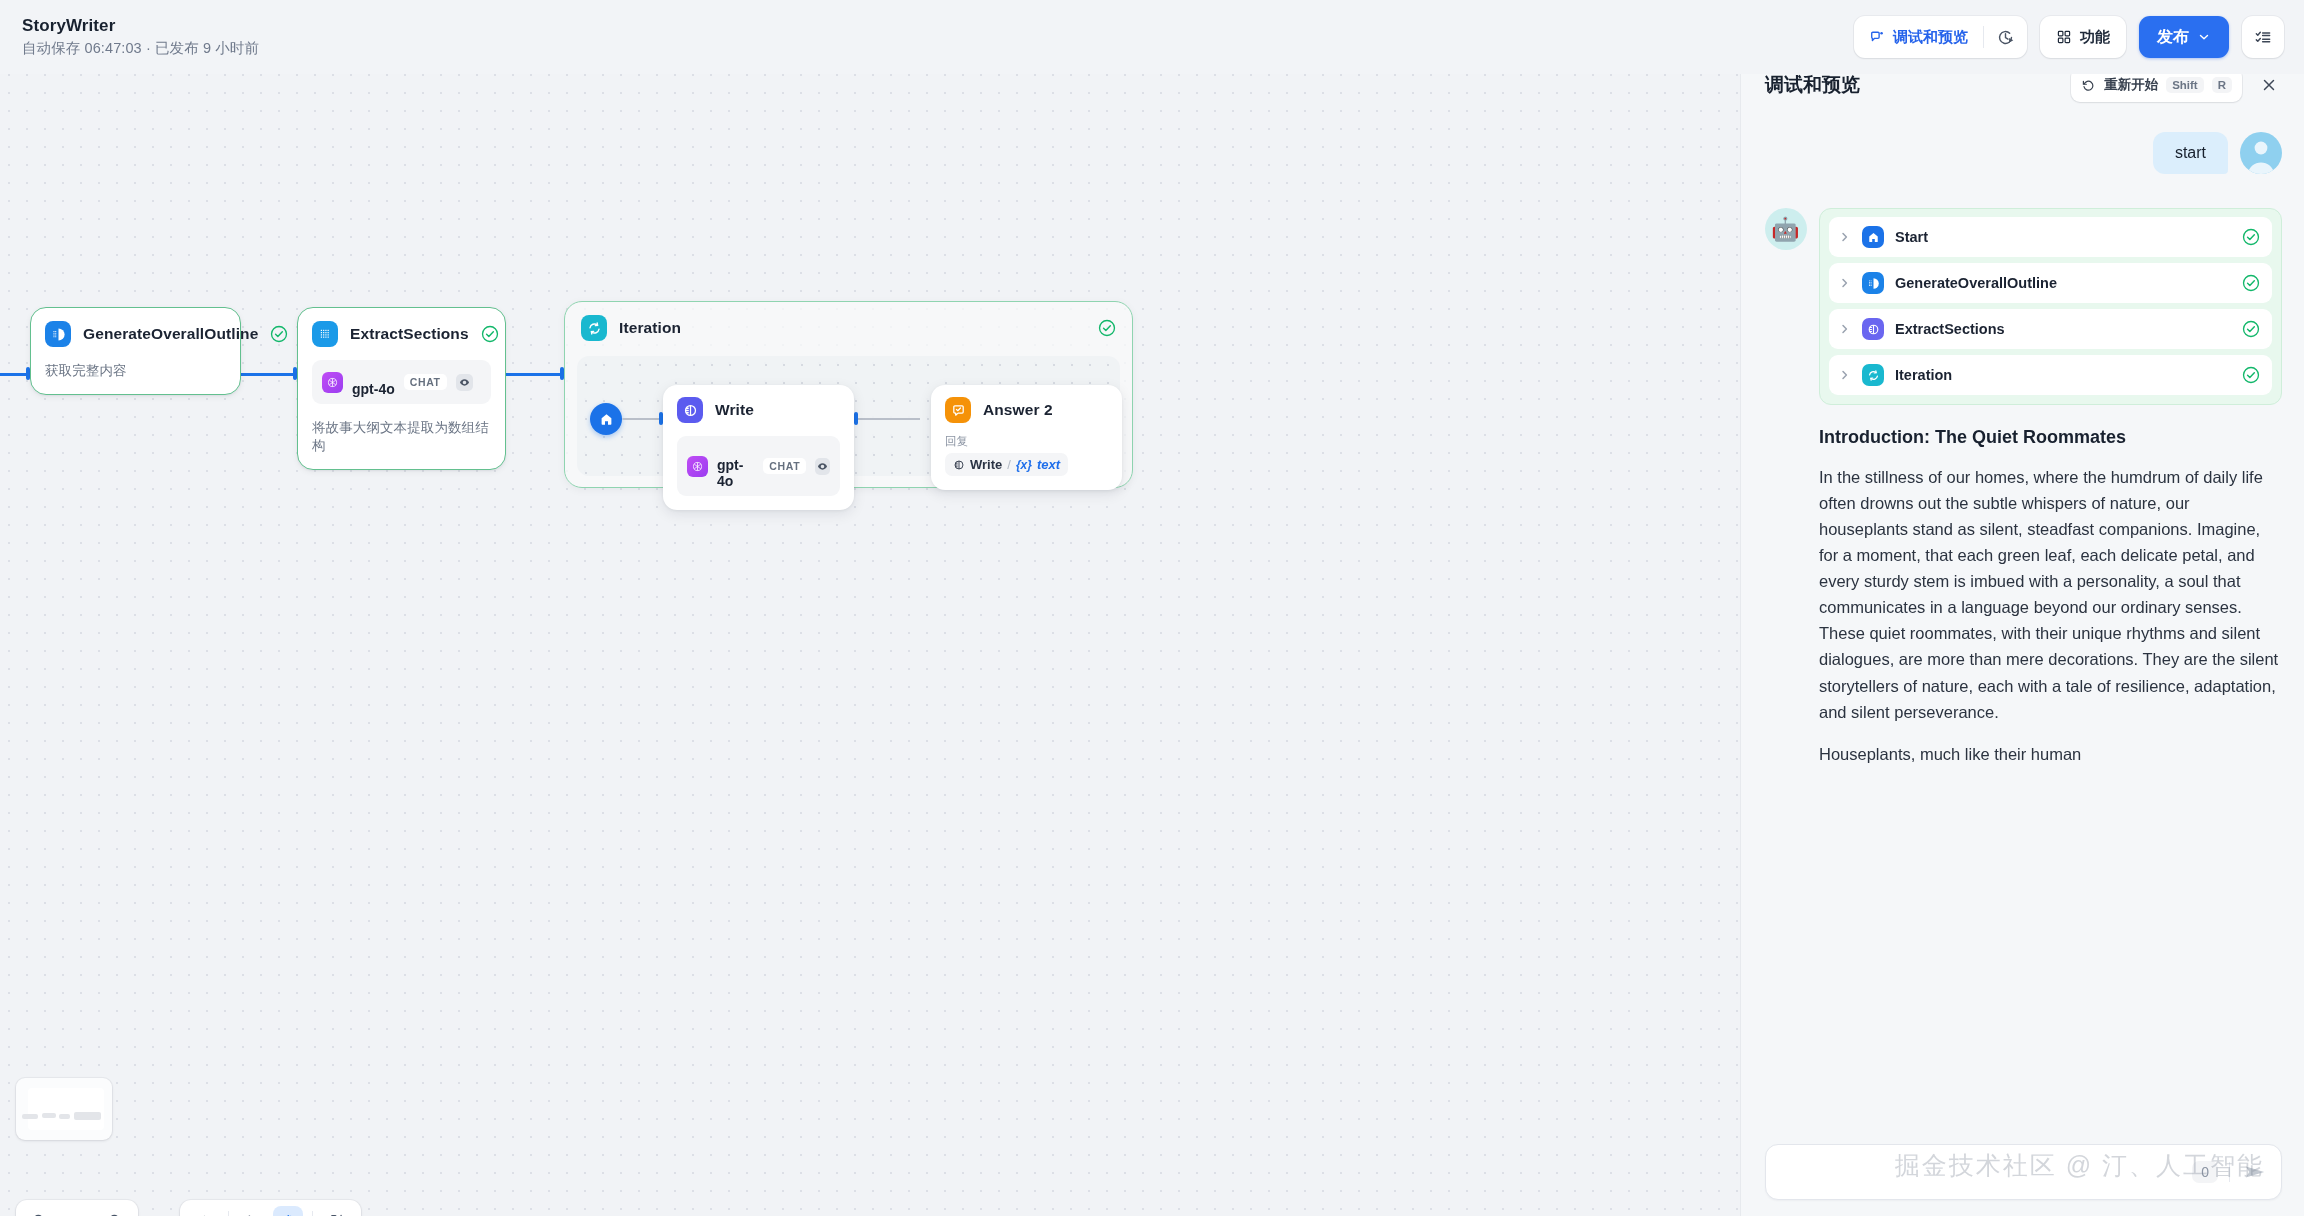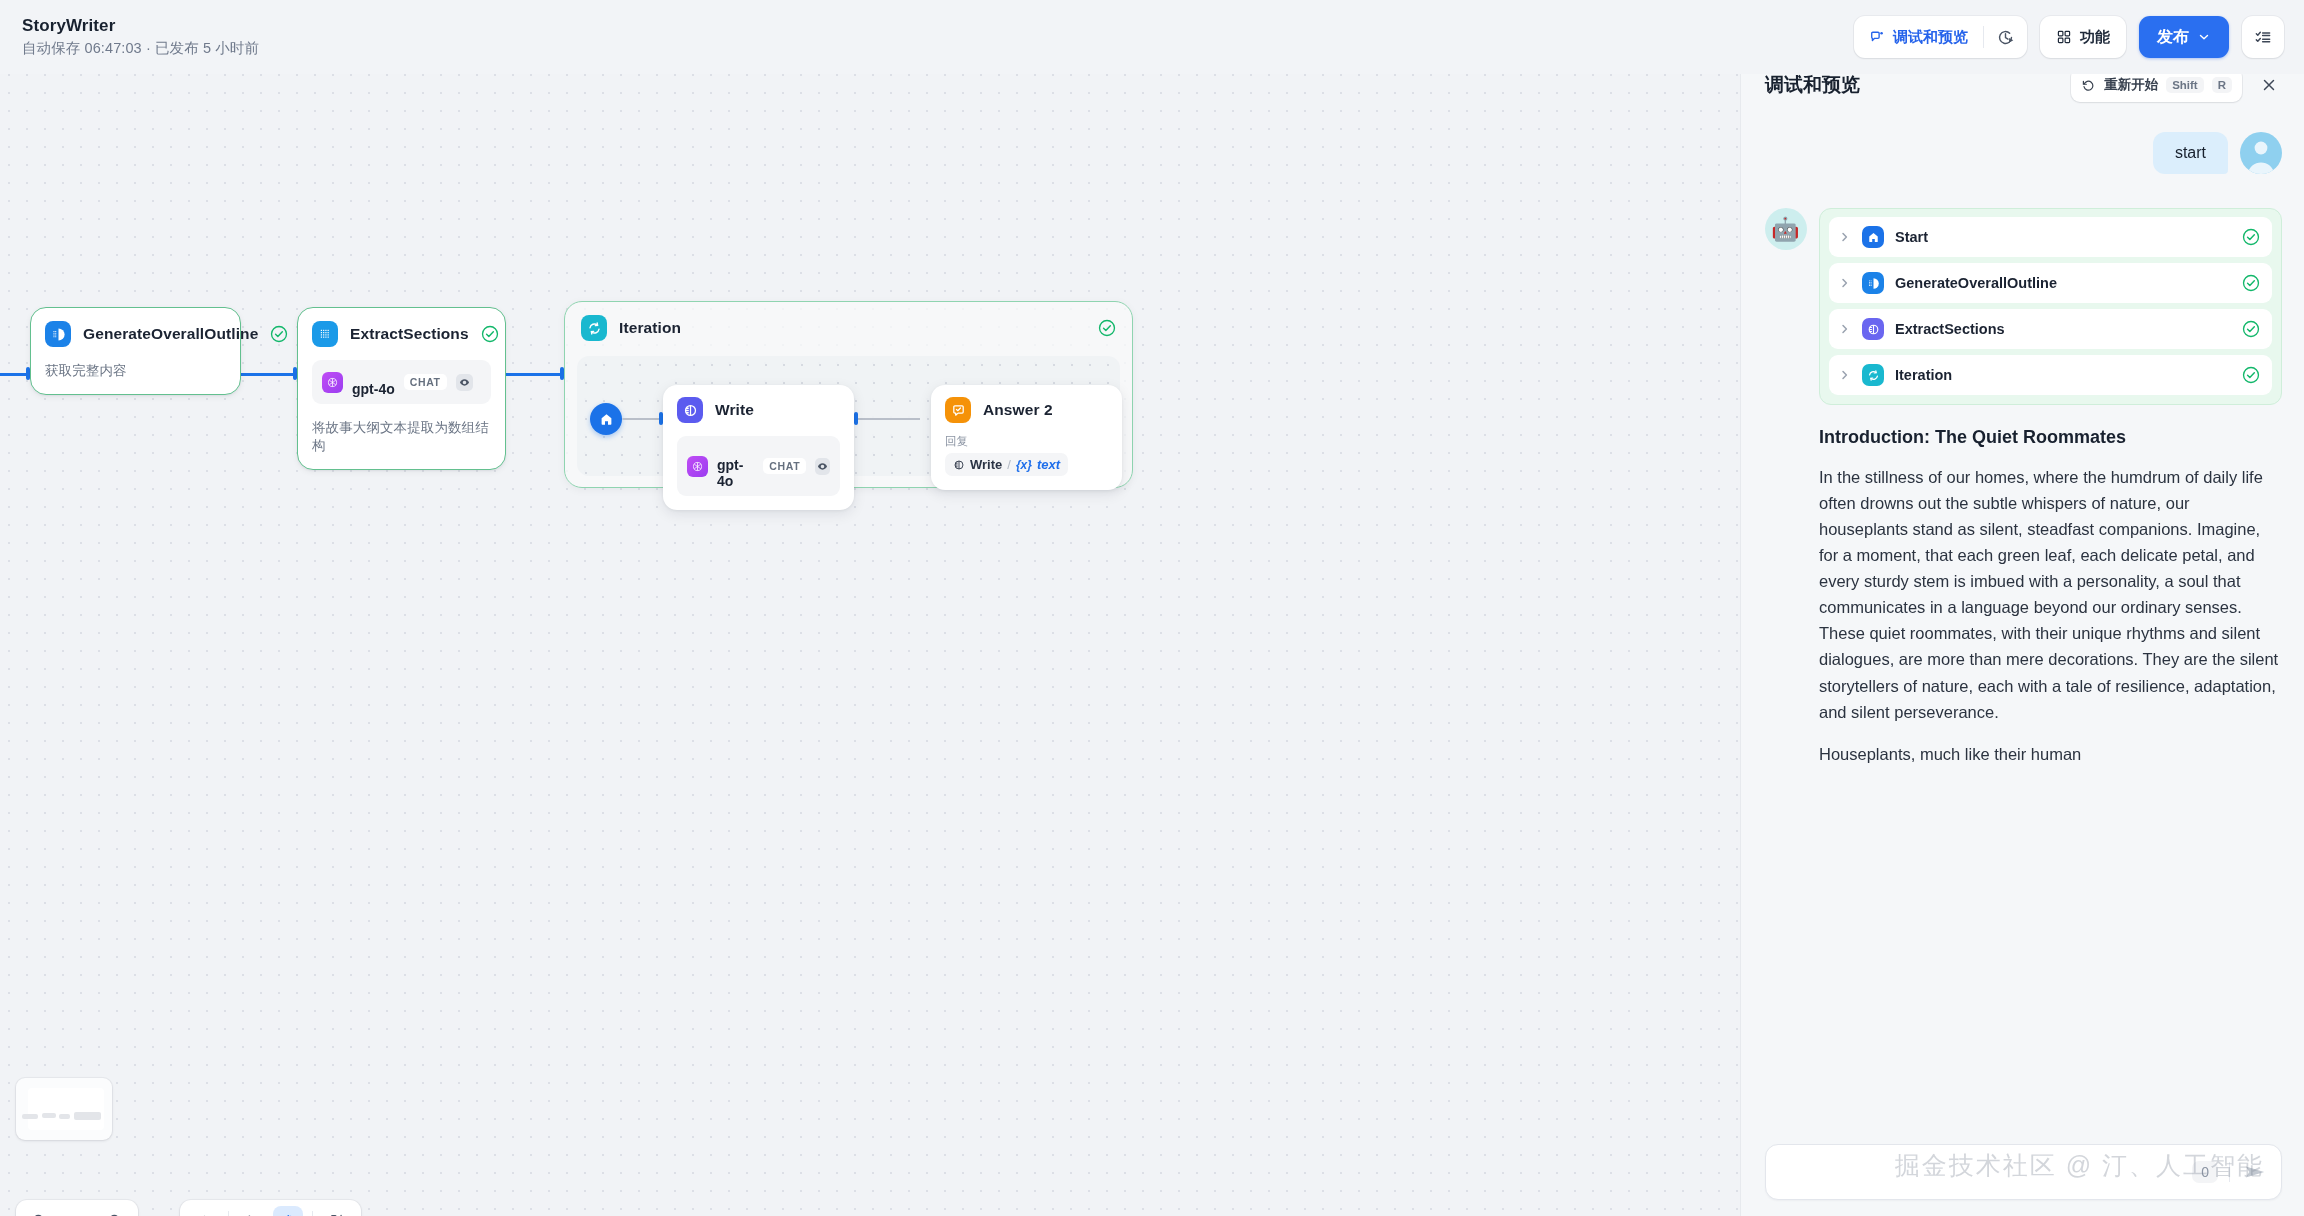--- a/index.html
+++ b/index.html
@@ -500,21 +500,21 @@
             <rect x="11.6" y="11.6" width="5.2" height="5.2" rx="1.1"></rect>
             <path d="M14.2 2.8v5.2M11.6 5.4h5.2" stroke-linecap="round"></path>
           </svg>
       </div>
     </div>
   </div>
 
   <div class="topbar">
     <div class="app-title-wrap">
       <div class="app-title">StoryWriter</div>
-      <div class="app-sub">自动保存 06:47:03 · 已发布 5 小时前</div>
+      <div class="app-sub">自动保存 06:47:03 · 已发布 9 小时前</div>
     </div>
 
     <div class="topbar-right">
       <div class="btn-group">
         <div class="btn-seg">
           <svg width="17" height="17" viewBox="0 0 20 20" fill="none" stroke="#2563eb" stroke-width="1.6" stroke-linejoin="round">
               <path d="M3.2 5.1a1.3 1.3 0 0 1 1.3-1.3h6.1a1.3 1.3 0 0 1 1.3 1.3v4.6a1.3 1.3 0 0 1-1.3 1.3H6.6L4 13.6v-2.6a1.3 1.3 0 0 1-.8-1.3z"></path>
               <circle cx="14.8" cy="5" r="1.5" fill="#2563eb" stroke="none"></circle>
             </svg>
           <span>调试和预览</span>

